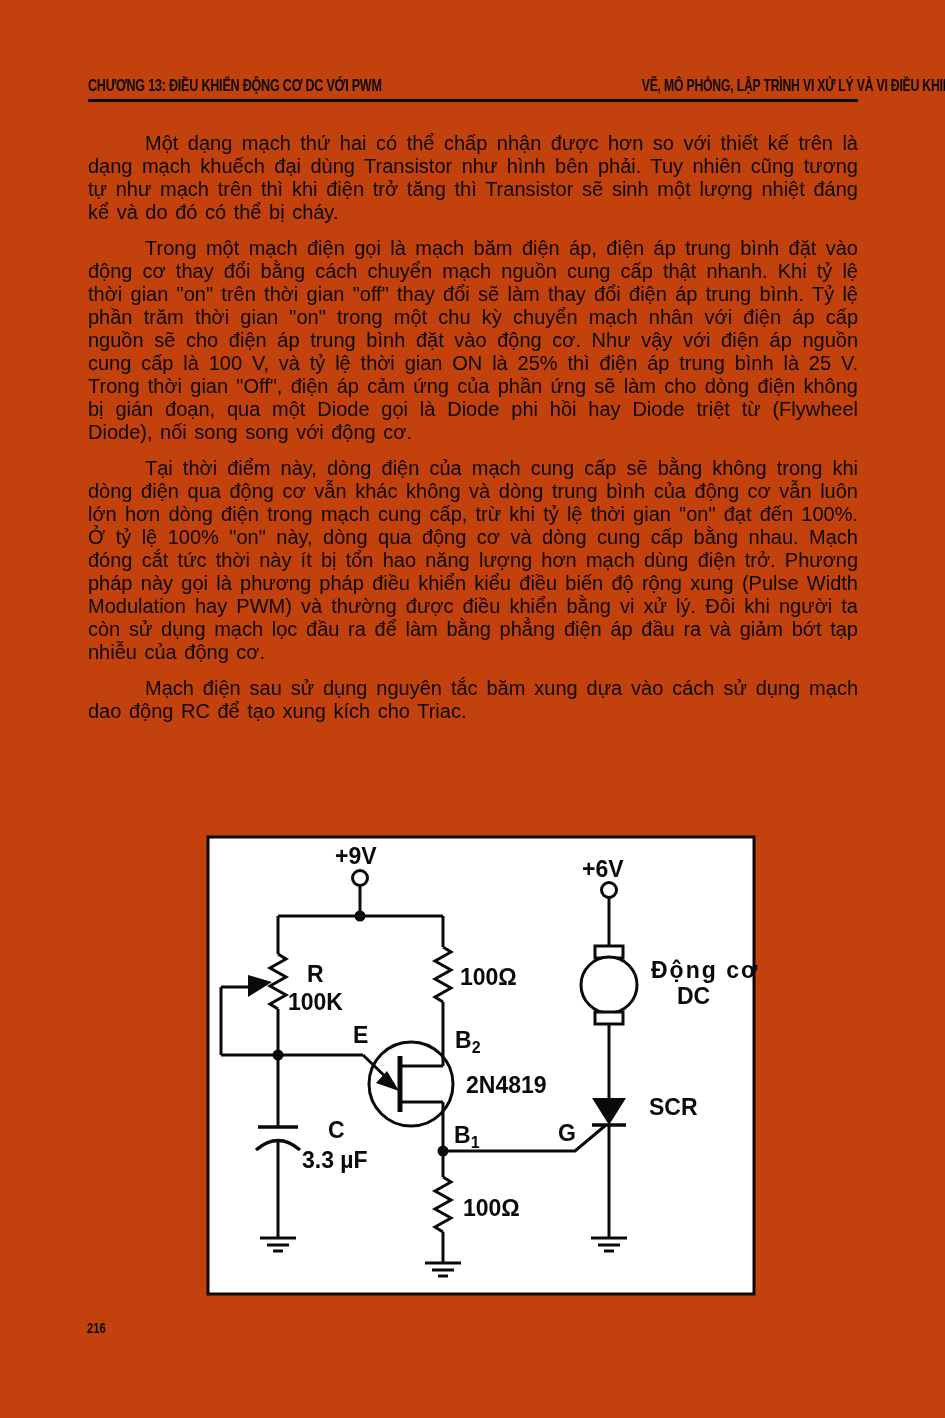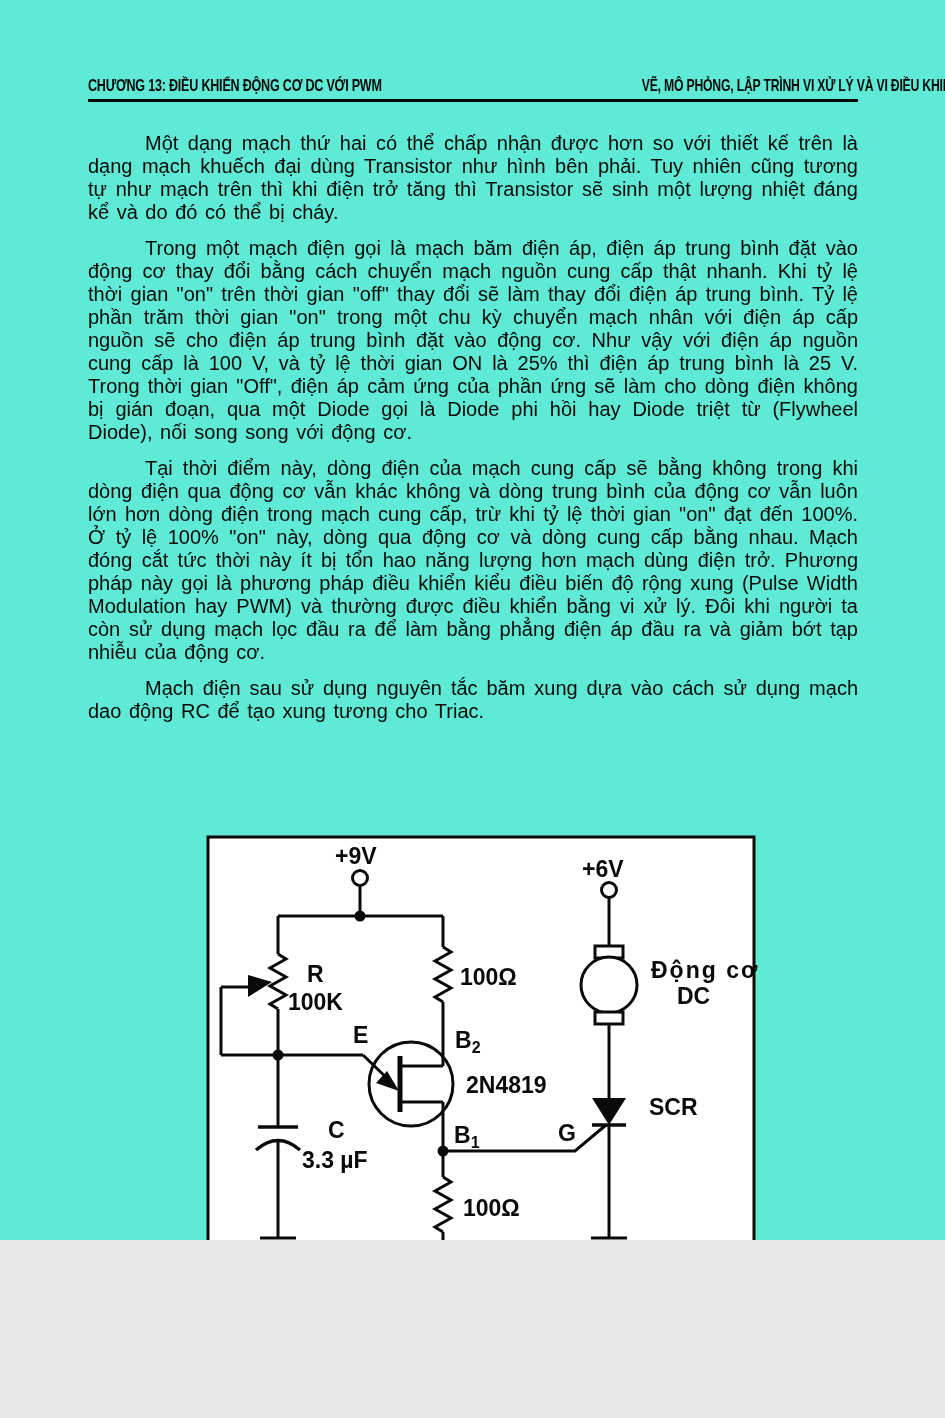--- a/index.html
+++ b/index.html
@@ -1,19 +1,19 @@
 <!DOCTYPE html>
 <html><head>
 <meta charset="utf-8">
 <style>
   html,body{margin:0;padding:0;background:#e8e8e8;}
   .page{
     position:relative;
-    width:945px;height:1240px;
-    background:#5eead4;
+    width:945px;height:1418px;
+    background:#c2410c;
     font-family:"Liberation Sans", sans-serif;
     color:#0a0a0a;
     overflow:hidden;
   }
   
   .hdr{
     position:absolute;left:88px;top:76px;width:770px;
     display:flex;justify-content:space-between;align-items:baseline;
     font-weight:bold;font-size:17px;white-space:nowrap;
   }
@@ -56,21 +56,21 @@
   <div class="hdr">
     <span class="hl">CHƯƠNG 13: ĐIỀU KHIỂN ĐỘNG CƠ DC VỚI PWM</span>
     <span class="hr">VẼ, MÔ PHỎNG, LẬP TRÌNH VI XỬ LÝ VÀ VI ĐIỀU KHIỂN VỚI PROTEUS</span>
   </div>
   <div class="hdr-rule"></div>
 
   <div class="bodytext">
     <p>Một dạng mạch thứ hai có thể chấp nhận được hơn so với thiết kế trên là dạng mạch khuếch đại dùng Transistor như hình bên phải. Tuy nhiên cũng tương tự như mạch trên thì khi điện trở tăng thì Transistor sẽ sinh một lượng nhiệt đáng kể và do đó có thể bị cháy.</p>
     <p>Trong một mạch điện gọi là mạch băm điện áp, điện áp trung bình đặt vào động cơ thay đổi bằng cách chuyển mạch nguồn cung cấp thật nhanh. Khi tỷ lệ thời gian "on" trên thời gian "off" thay đổi sẽ làm thay đổi điện áp trung bình. Tỷ lệ phần trăm thời gian "on" trong một chu kỳ chuyển mạch nhân với điện áp cấp nguồn sẽ cho điện áp trung bình đặt vào động cơ. Như vậy với điện áp nguồn cung cấp là 100 V, và tỷ lệ thời gian ON là 25% thì điện áp trung bình là 25 V. Trong thời gian "Off", điện áp cảm ứng của phần ứng sẽ làm cho dòng điện không bị gián đoạn, qua một Diode gọi là Diode phi hồi hay Diode triệt từ (Flywheel Diode), nối song song với động cơ.</p>
     <p>Tại thời điểm này, dòng điện của mạch cung cấp sẽ bằng không trong khi dòng điện qua động cơ vẫn khác không và dòng trung bình của động cơ vẫn luôn lớn hơn dòng điện trong mạch cung cấp, trừ khi tỷ lệ thời gian "on" đạt đến 100%. Ở tỷ lệ 100% "on" này, dòng qua động cơ và dòng cung cấp bằng nhau. Mạch đóng cắt tức thời này ít bị tổn hao năng lượng hơn mạch dùng điện trở. Phương pháp này gọi là phương pháp điều khiển kiểu điều biến độ rộng xung (Pulse Width Modulation hay PWM) và thường được điều khiển bằng vi xử lý. Đôi khi người ta còn sử dụng mạch lọc đầu ra để làm bằng phẳng điện áp đầu ra và giảm bớt tạp nhiễu của động cơ.</p>
-    <p>Mạch điện sau sử dụng nguyên tắc băm xung dựa vào cách sử dụng mạch dao động RC để tạo xung tương cho Triac.</p>
+    <p>Mạch điện sau sử dụng nguyên tắc băm xung dựa vào cách sử dụng mạch dao động RC để tạo xung kích cho Triac.</p>
   </div>
 
   <div class="figure">
     <svg width="945" height="1418" viewBox="0 0 945 1418" xmlns="http://www.w3.org/2000/svg">
 
       <rect class="box" x="200" y="837" width="546" height="457" stroke-width="4"></rect>
 
       <circle class="wire" cx="352" cy="878" r="7.5"></circle>
       <path class="wire" d="M352 886 V916"></path>
       <path class="wire" d="M270 916 H435"></path>

